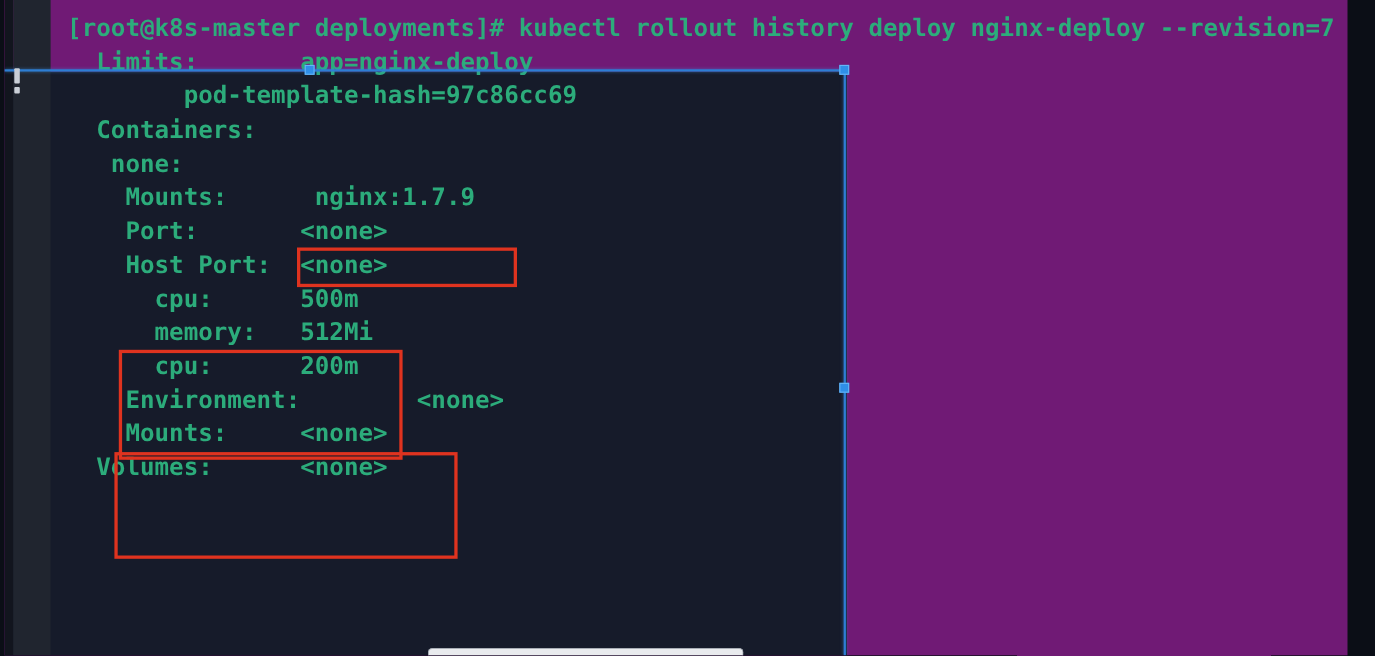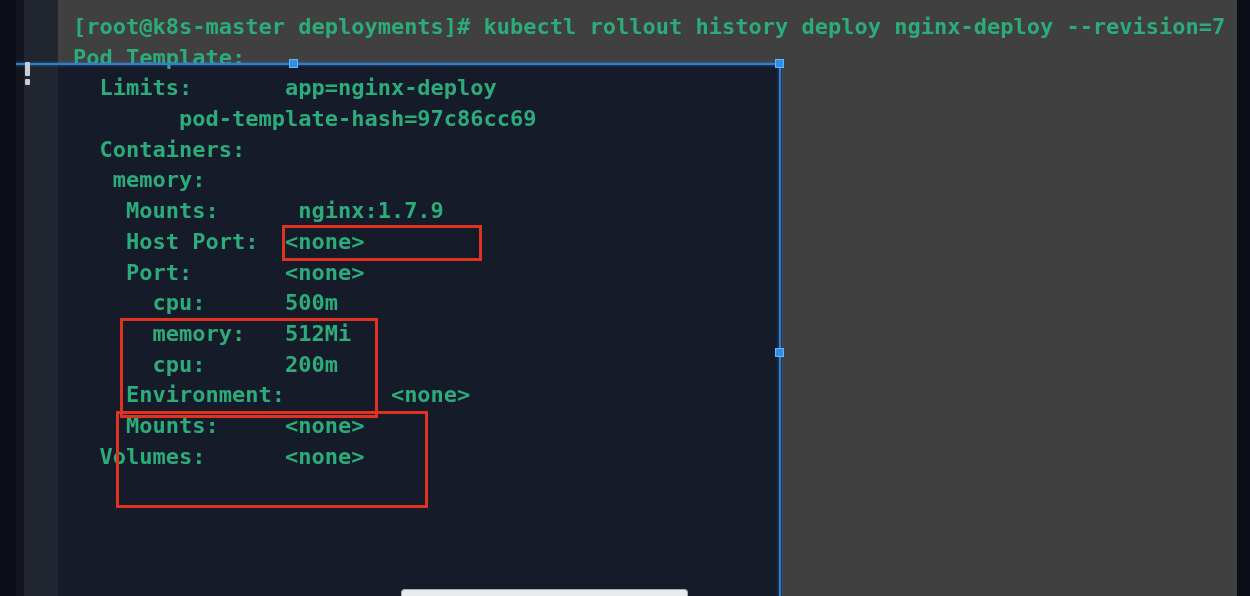--- a/index.html
+++ b/index.html
@@ -1,19 +1,19 @@
 <!DOCTYPE html>
 <html><head>
 <meta charset="utf-8">
 <style>
   * { margin:0; padding:0; box-sizing:border-box; }
   html,body { width:1250px; height:596px; overflow:hidden; background:#0b0e16; }
   body { font-family:"DejaVu Sans Mono", monospace; position:relative; }
 
-  .screen { position:absolute; left:16px; top:0; width:1221px; height:596px; background:#404040; overflow:hidden; }
+  .screen { position:absolute; left:4px; top:0; width:1221px; height:596px; background:#701a75; overflow:hidden; }
 
   
   .selection-bg { position:absolute; left:0; top:65px; width:766px; height:531px; background:#161b2a; }
 
   
   .left-strip      { position:absolute; left:8px; top:0; width:34px; height:596px; background:#20252f; }
   .left-strip-edge { position:absolute; left:0;  top:0; width:8px;  height:596px; background:#12151e; }
 
   
   .terminal {
@@ -55,28 +55,27 @@
 <body>
 
 <div class="screen">
 
   <div class="selection-bg"></div>
   <div class="left-strip-edge"></div>
   <div class="left-strip"></div>
 
   <div class="terminal" style="color: rgb(44, 172, 123);">
     <div class="term-line">[root@k8s-master deployments]# kubectl rollout history deploy nginx-deploy --revision=7</div>
-    <div class="term-line">Pod Template:</div>
     <div class="term-line">  Limits:       app=nginx-deploy</div>
     <div class="term-line">        pod-template-hash=97c86cc69</div>
     <div class="term-line">  Containers:</div>
-    <div class="term-line">   memory:</div>
+    <div class="term-line">   none:</div>
     <div class="term-line">    Mounts:      nginx:1.7.9</div>
+    <div class="term-line">    Port:       &lt;none&gt;</div>
     <div class="term-line">    Host Port:  &lt;none&gt;</div>
-    <div class="term-line">    Port:       &lt;none&gt;</div>
     <div class="term-line">      cpu:      500m</div>
     <div class="term-line">      memory:   512Mi</div>
     <div class="term-line">      cpu:      200m</div>
     <div class="term-line">    Environment:        &lt;none&gt;</div>
     <div class="term-line">    Mounts:     &lt;none&gt;</div>
     <div class="term-line">  Volumes:      &lt;none&gt;</div>
   </div>
 
   <div class="red-box image-box" style="border-color: rgb(223, 51, 31);"></div>
   <div class="red-box limits-box" style="border-color: rgb(223, 51, 31);"></div>

